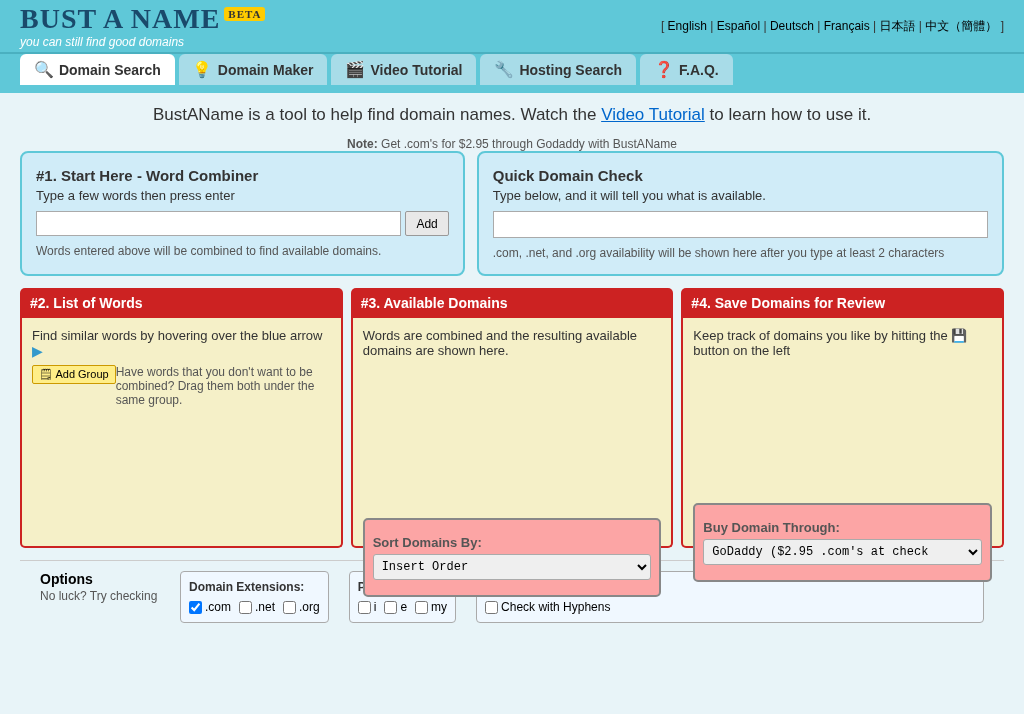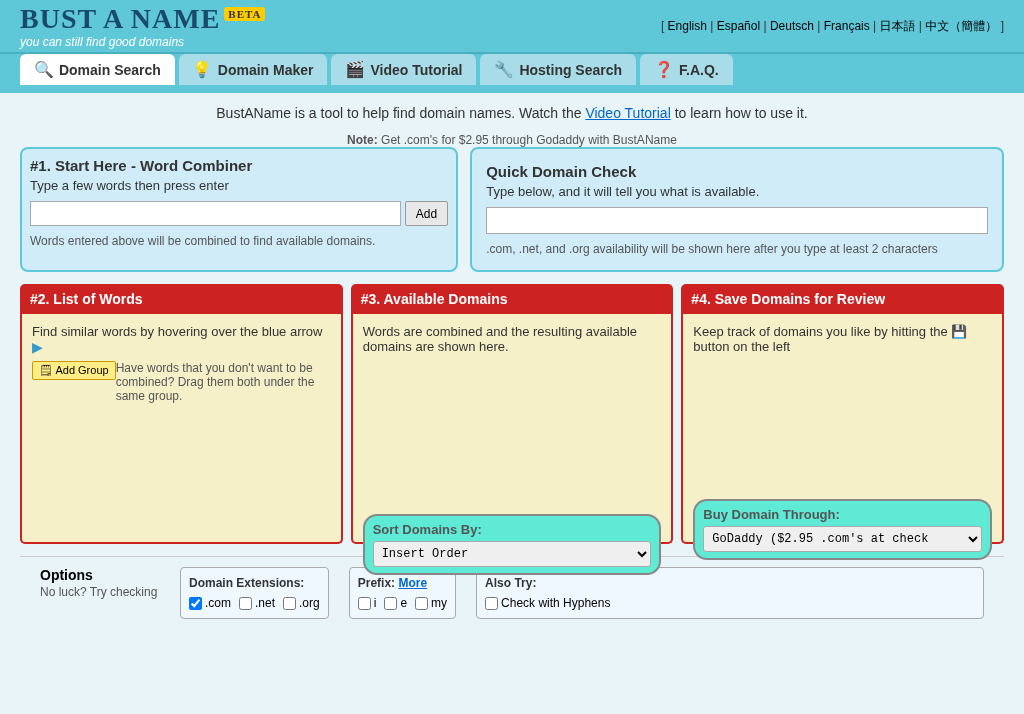--- a/index.html
+++ b/index.html
@@ -18,30 +18,30 @@
     #nav { background: #5fc8d8; padding: 0 20px 8px 20px; display: flex; gap: 4px; }
     .nav-tab { display: flex; align-items: center; gap: 5px; padding: 6px 14px; border-radius: 6px 6px 0 0; font-size: 14px; font-weight: bold; cursor: pointer; border: none; }
     .nav-tab.active { background: #ffffff; color: #333; }
     .nav-tab.inactive { background: #a8dce8; color: #333; }
     .tab-icon { font-size: 16px; }
 
     
     #main { background: #e8f4f8; padding: 12px 20px; }
 
     
-    #info-text { text-align: center; margin-bottom: 12px; font-size: 14px; color: #333; }
+    #info-text { text-align: center; margin-bottom: 12px; font-size: 17px; color: #333; }
     #info-text a { color: #0066cc; }
     #info-note { text-align: center; font-size: 12px; color: #555; }
     #info-note span.label { font-weight: bold; }
 
     
     #top-panels { display: flex; gap: 12px; margin-bottom: 12px; }
 
     
-    #word-combiner { background: #d0ecf8; border: 2px solid #5fc8d8; border-radius: 8px; padding: 8px; flex: 1; }
+    #word-combiner { background: #d0ecf8; border: 2px solid #5fc8d8; border-radius: 8px; padding: 14px; flex: 1; }
     #word-combiner h2 { font-size: 15px; font-weight: bold; color: #333; margin-bottom: 4px; }
     #word-combiner .subtitle { color: #333; font-size: 13px; margin-bottom: 8px; }
     #word-combiner-input-row { display: flex; gap: 4px; margin-bottom: 8px; }
     #word-combiner-input { border: 1px solid #aaa; padding: 4px; width: 100%; font-size: 13px; }
     #add-button { background: #e8e8e8; border: 1px solid #999; padding: 4px 10px; cursor: pointer; font-size: 12px; border-radius: 2px; }
     #word-combiner-desc { font-size: 12px; color: #555; }
 
     
     #quick-check { background: #d0ecf8; border: 2px solid #5fc8d8; border-radius: 8px; padding: 14px; flex: 1.2; }
     #quick-check h2 { font-size: 15px; font-weight: bold; color: #333; margin-bottom: 4px; }
@@ -63,21 +63,21 @@
     .panel-domains .panel-header { background: #cc2222; }
     .panel-domains .panel-body { border-color: #cc2222; }
     .panel-save .panel-header { background: #cc2222; }
     .panel-save .panel-body { border-color: #cc2222; }
 
     
     .add-group-row { display: flex; align-items: flex-start; margin-top: 6px; font-size: 12px; color: #555; }
     .add-group-btn { background: #ffee88; border: 1px solid #cc9900; padding: 2px 6px; font-size: 11px; cursor: pointer; border-radius: 2px; white-space: nowrap; }
 
     
-    .sort-buy-row { border: 2px solid #888; border-radius: 14px; padding: 6px 8px; background: #5eead4; margin-top: 6px; }
+    .sort-buy-row { border: 2px solid #888; border-radius: 5px; padding: 15px 8px; background: #fca5a5; margin-top: 6px; }
     .sort-buy-label { font-size: 13px; font-weight: bold; color: #555; margin-bottom: 4px; }
     select.sort-select { width: 100%; padding: 4px; font-size: 12px; border: 1px solid #aaa; border-radius: 3px; font-family: Liberation Mono, monospace; }
 
     
     .blue-arrow { color: #3399cc; font-size: 14px; }
 
     
     #options-bar { background: #e8f4f8; border-top: 1px solid #ccc; padding: 10px 20px; display: flex; gap: 20px; align-items: flex-start; }
     #options-section { min-width: 120px; }
     #options-section h3 { font-size: 14px; font-weight: bold; margin-bottom: 2px; }

